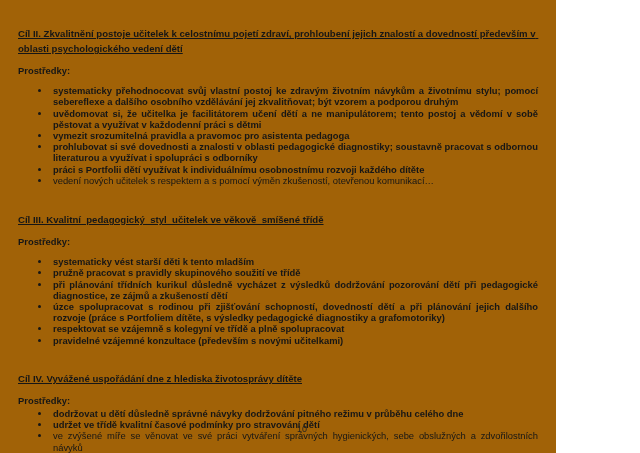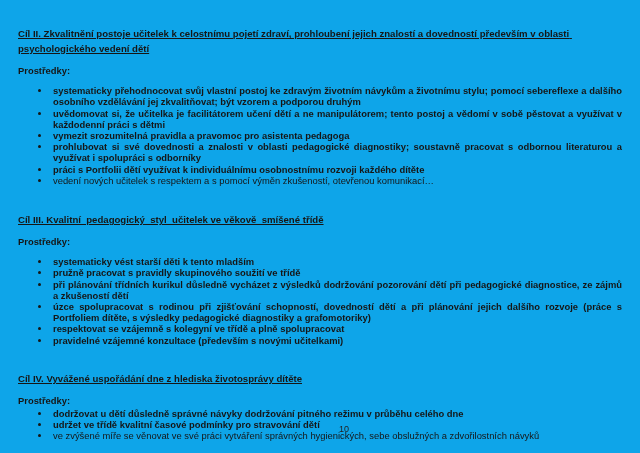--- a/index.html
+++ b/index.html
@@ -2,23 +2,23 @@
 <html><head>
 <meta charset="utf-8">
 <style>
   * { box-sizing: border-box; }
   html, body {
     margin: 0;
     padding: 0;
     background: #ffffff;
   }
   .page {
-    width: 640px;
+    width: 556px;
     height: 453px;
-    background: #0ea5e9;
+    background: #a16207;
     font-family: "Liberation Sans", "DejaVu Sans", sans-serif;
     font-size: 9.4px;
     line-height: 11.2px;
     color: #161616;
     padding: 26px 18px 0 18px;
     position: relative;
     overflow: hidden;
   }
   .section-title {
     font-weight: bold;

